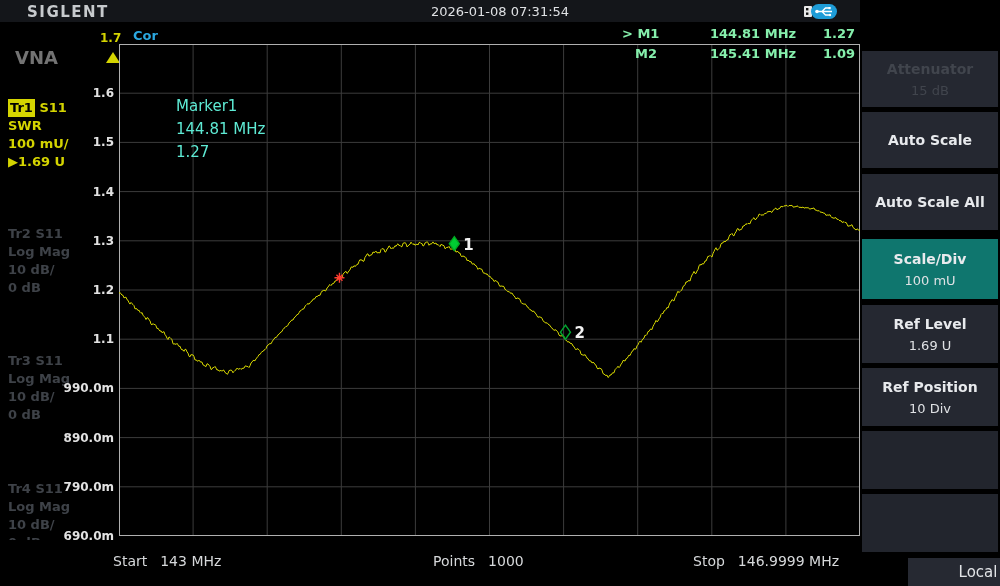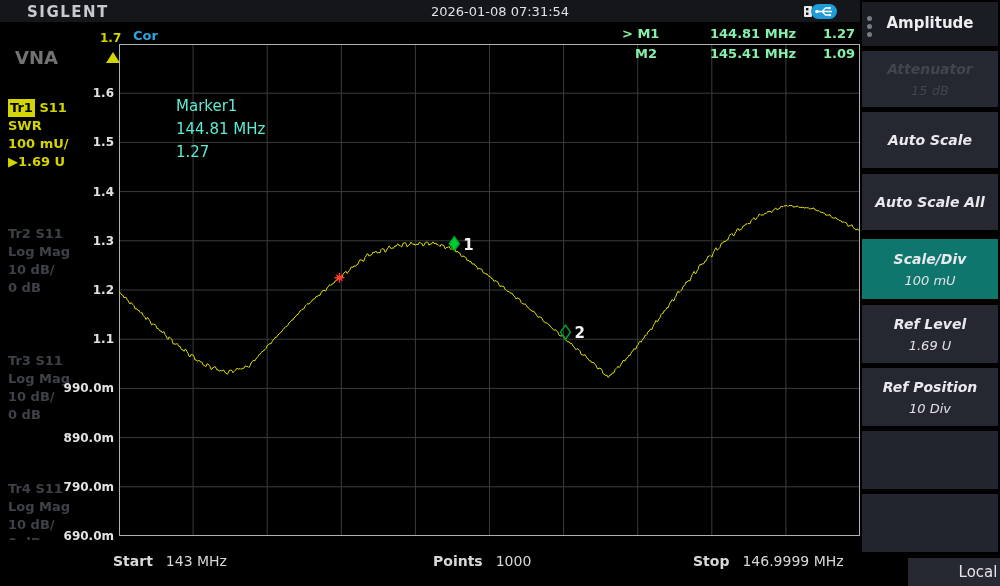--- a/index.html
+++ b/index.html
@@ -28,29 +28,29 @@
   .mrow{position:absolute;left:610px;width:246px;height:18px;font-size:13px;font-weight:600;color:#86efac;}
   .mrow .nm{position:absolute;left:12px;}
   .mrow .fq{position:absolute;left:100px;}
   .mrow .vl{position:absolute;right:1px;}
   .mrow1{top:26px}.mrow2{top:46px}
   
   .minfo{position:absolute;left:176px;top:95px;font-size:15px;color:#5eead4;line-height:23px;}
   
   .footer{position:absolute;left:0;top:540px;width:860px;height:46px;background:#000;}
   .fitem{position:absolute;top:13px;font-size:14px;color:#d6d8da;}
-  .fitem b{font-weight:700;margin-right:13px;}
+  .fitem b{font-weight:400;margin-right:13px;}
   .fstart{left:113px}.fpoints{left:433px}.fstop{left:693px}
   
   .menu{position:absolute;left:860px;top:0;width:140px;height:586px;background:#000;}
   .mhead{position:absolute;left:2px;top:2px;width:136px;height:44px;background:#1a1d23;}
   .mhead .ttl{position:absolute;left:0;right:0;top:12px;text-align:center;font-size:15px;font-weight:bold;color:#eceef0;}
   .dots{position:absolute;left:5px;top:11px;width:6px;}
   .dots i{display:block;width:5px;height:5px;border-radius:50%;background:#787d85;margin:3px 0;}
-  .mbtn{position:absolute;left:2px;width:136px;background:#252831;display:flex;flex-direction:column;align-items:center;justify-content:center;gap:6px;font-style:italic;}
+  .mbtn{position:absolute;left:2px;width:136px;background:#252831;display:flex;flex-direction:column;align-items:center;justify-content:center;gap:6px;}
   .mbtn .lb{font-size:14px;font-weight:bold;color:#e8eaed;}
   .mbtn .vl{font-size:13px;color:#dfe1e4;}
   .mbtn.disabled .lb,.mbtn.disabled .vl{color:#41454d;}
   .mbtn.selected{background:#0f766e;}
   .mbtn.empty{background:#22252d;}
   .b0{top:51px;height:56px}.b1{top:112px;height:56px}.b2{top:174px;height:56px}
   .b3{top:239px;height:60px}.b4{top:305px;height:58px}.b5{top:368px;height:58px}
   .b6{top:431px;height:58px}.b7{top:494px;height:58px}
   .local{position:absolute;left:0;top:558px;width:140px;height:28px;background:#262932;
          display:flex;align-items:center;justify-content:center;font-size:15px;color:#e2e4e7;margin-left:48px;}
@@ -171,28 +171,20 @@
     <div>1.27</div>
   </div>
 
   <div class="footer">
     <div class="fitem fstart"><b>Start</b><span>143 MHz</span></div>
     <div class="fitem fpoints"><b>Points</b><span>1000</span></div>
     <div class="fitem fstop"><b>Stop</b><span>146.9999 MHz</span></div>
   </div>
 
   <div class="menu">
-    <div class="mhead">
-      <span class="dots">
-          <i></i>
-          <i></i>
-          <i></i>
-        </span>
-      <div class="ttl">Amplitude</div>
-    </div>
     <div class="mbtn b0 disabled">
       <div class="lb">Attenuator</div>
       <div class="vl">15 dB</div>
     </div>
     <div class="mbtn b1">
       <div class="lb">Auto Scale</div>
     </div>
     <div class="mbtn b2">
       <div class="lb">Auto Scale All</div>
     </div>

